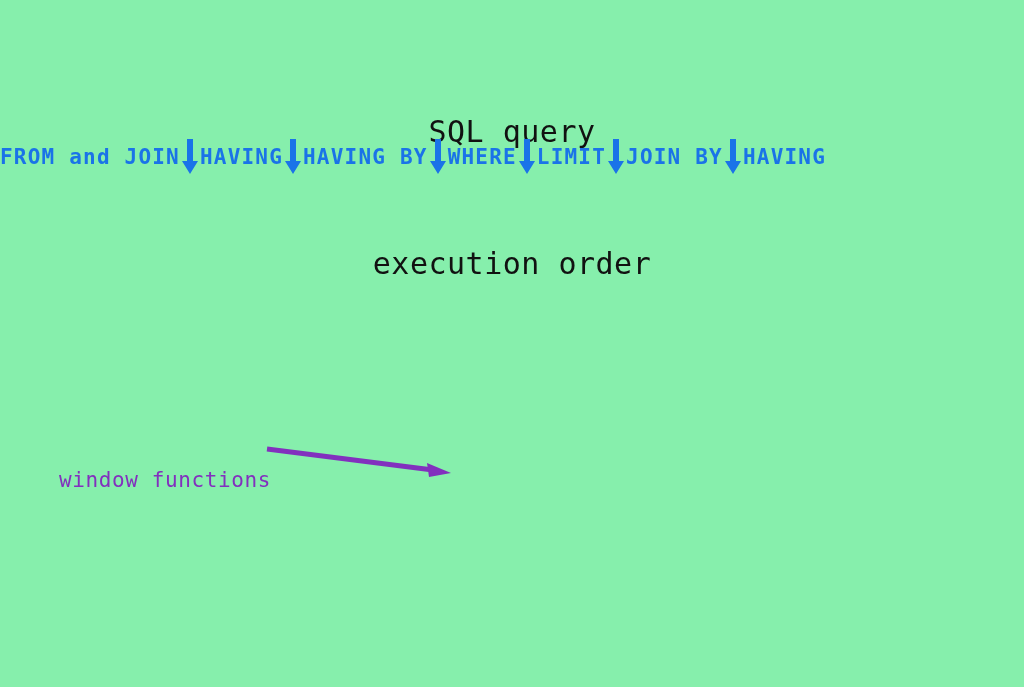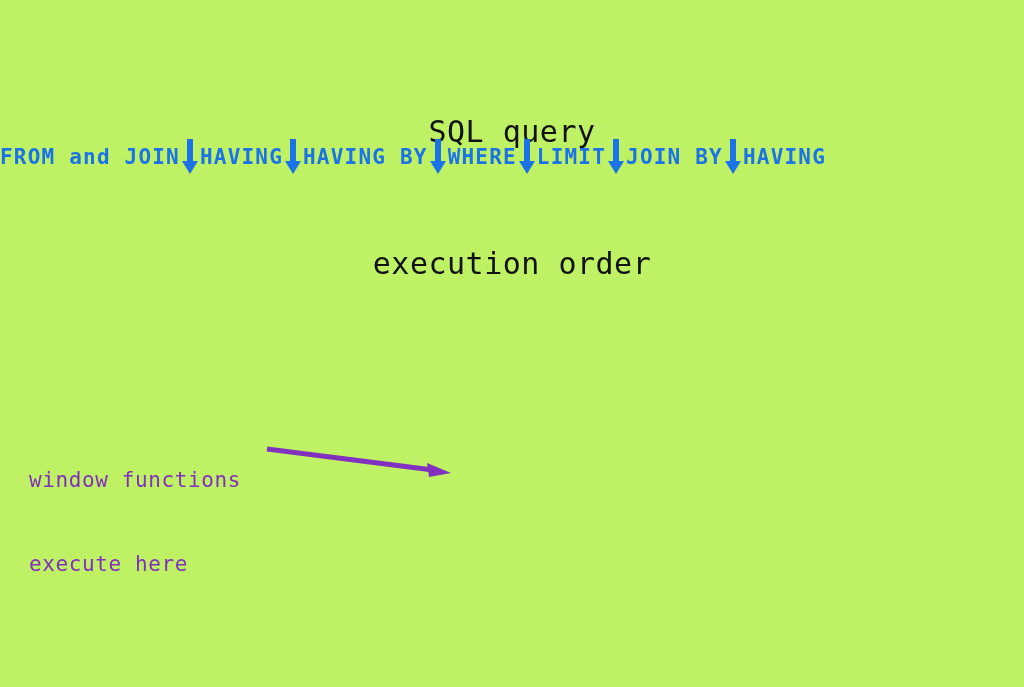--- a/index.html
+++ b/index.html
@@ -8,21 +8,21 @@
     padding: 0;
     background: #ffffff;
   }
   body {
     font-family: "DejaVu Sans Mono", "Liberation Mono", monospace;
   }
   #canvas {
     position: relative;
     width: 1024px;
     height: 687px;
-    background: #bef264;
+    background: #86efac;
     overflow: hidden;
   }
 
   
   #title-block {
     position: absolute;
     left: 0;
     top: 22px;
     width: 1024px;
     text-align: center;
@@ -74,21 +74,21 @@
     position: absolute;
     left: 29px;
     top: 410px;
     color: #8230be;
     font-family: "DejaVu Sans Mono", "Liberation Mono", monospace;
     font-size: 21px;
     line-height: 28px;
     letter-spacing: 0.6px;
     white-space: pre;
   }
-  #annotation-text .ann-line { display: block; }
+  #annotation-text .ann-line { display: block; margin-left: 30px; }
 
   #annotation-arrow {
     position: absolute;
     left: 255px;
     top: 432px;
     width: 210px;
     height: 60px;
   }
 </style>
 </head>
@@ -150,21 +150,20 @@
         <path d="M7 0 H13 V22 H18 L10 35 L2 22 H7 Z" fill="#1a73e8"></path>
       </svg>
     </span>
 
     <span class="flow-step">HAVING</span>
 
   </div>
 
   <div id="annotation-text">
     <span class="ann-line">window functions</span>
-    <span class="ann-line">execute here</span>
   </div>
 
   <div id="annotation-arrow">
     <svg width="210" height="60" viewBox="0 0 210 60" aria-hidden="true">
       <path d="M12 17 L178 38" stroke="#8230be" stroke-width="5" stroke-linecap="butt" fill="none"></path>
       <path d="M196 41 L172 31 L174 45 Z" fill="#8230be"></path>
     </svg>
   </div>
 
 </div>

